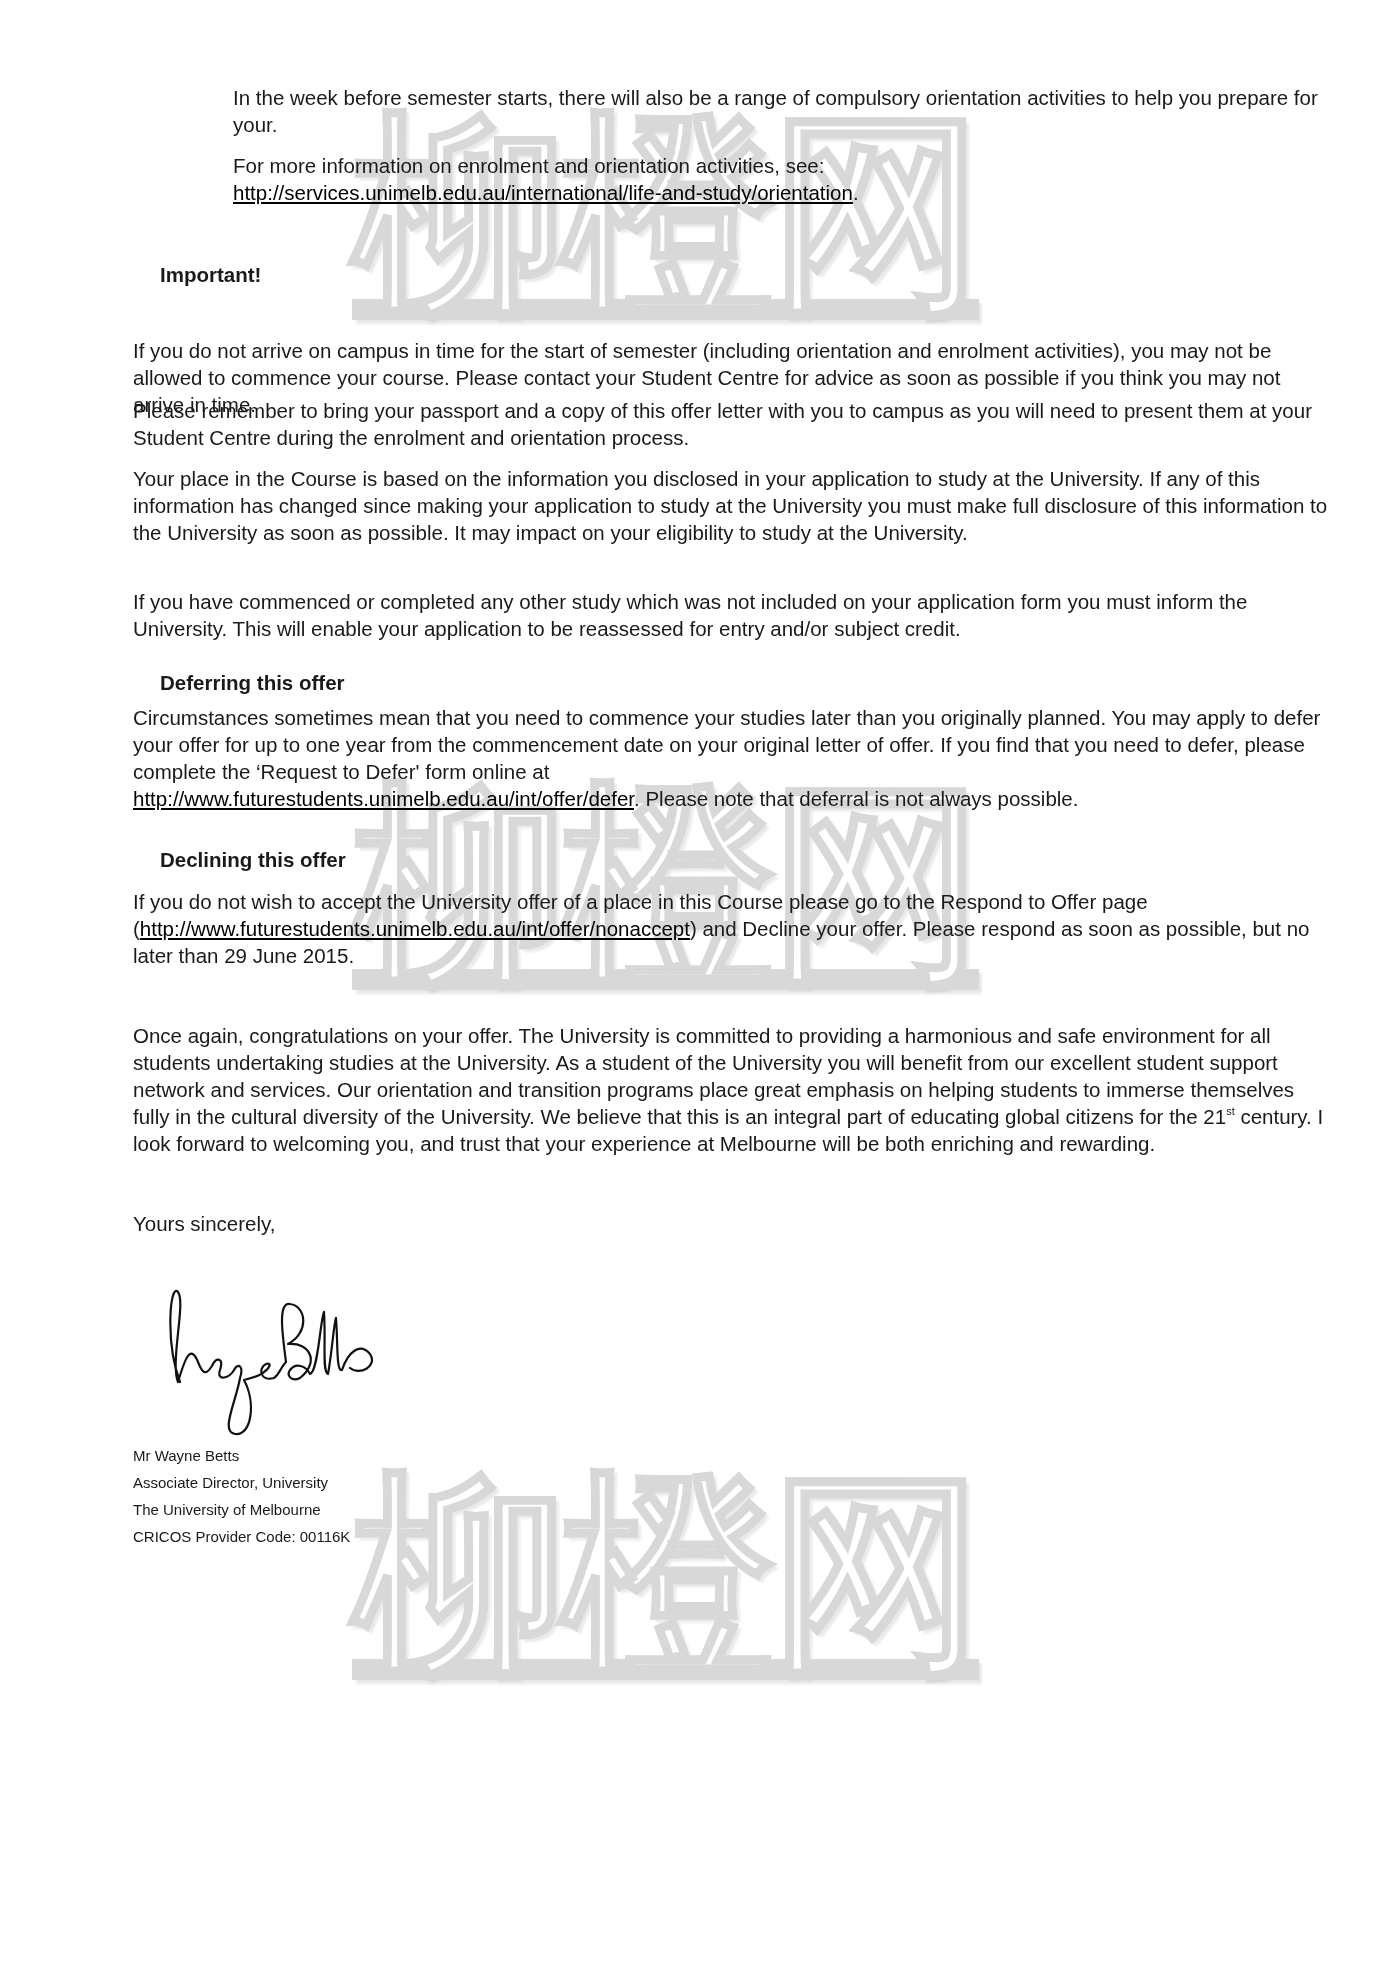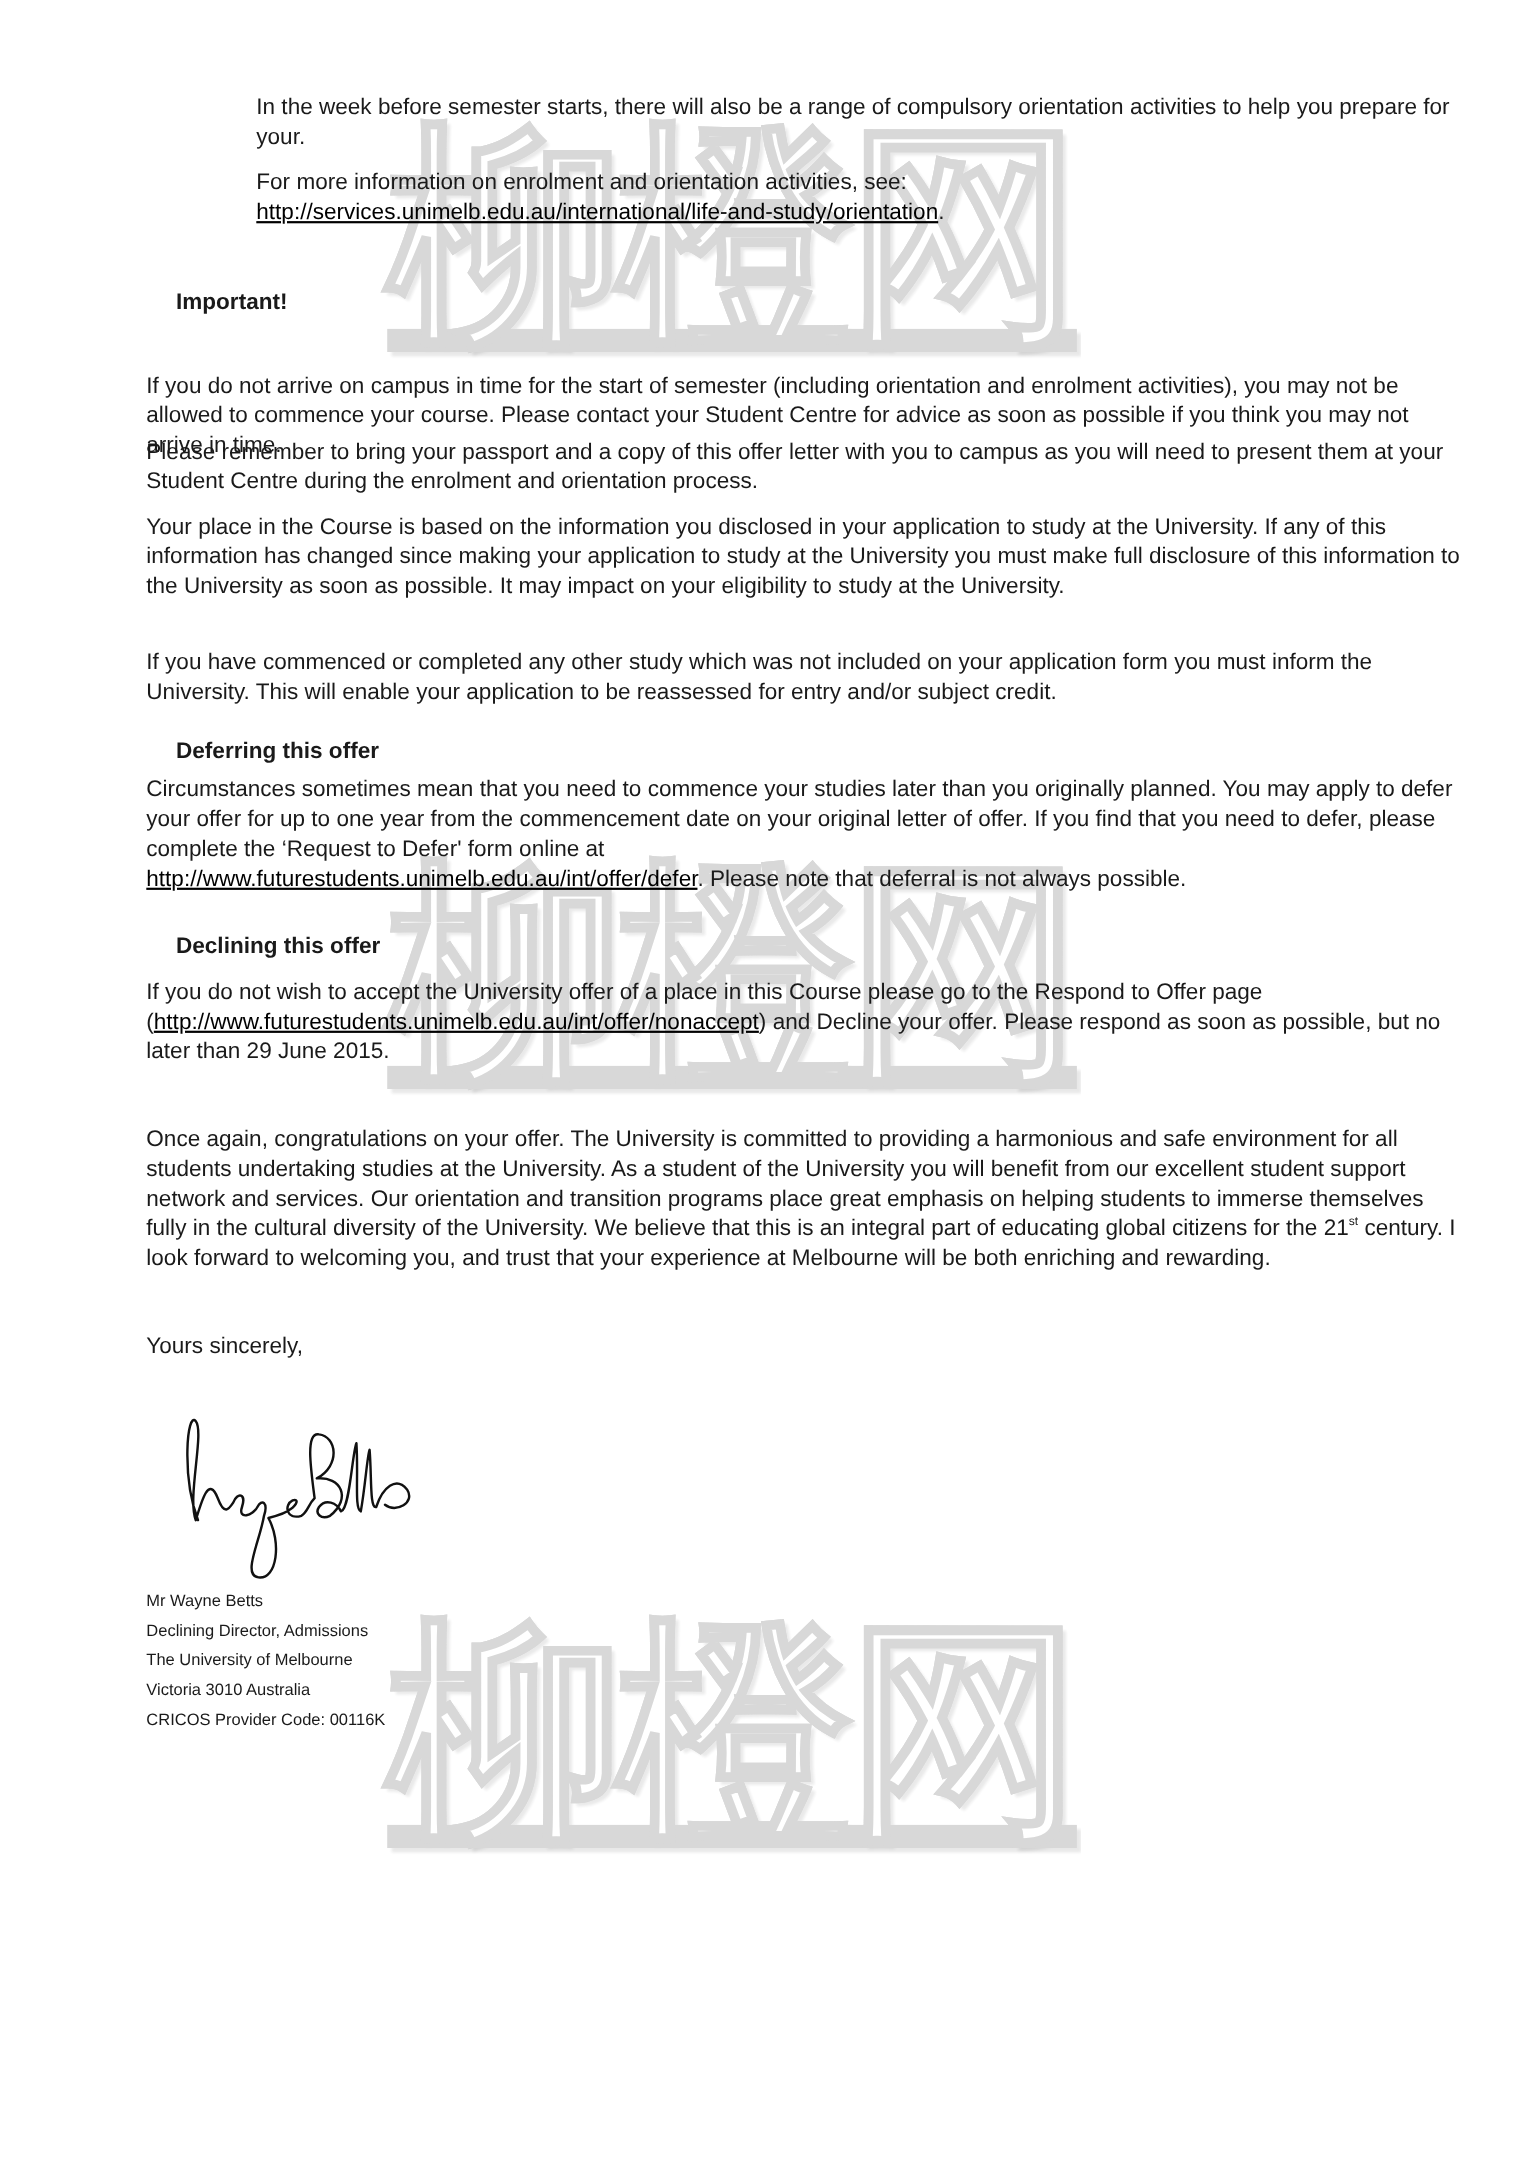--- a/index.html
+++ b/index.html
@@ -65,20 +65,19 @@
     </p>
 
     <p class="block" style="top:1210px;">Yours sincerely,</p>
 
     <svg class="signature" viewBox="0 0 260 160">
       <path d="M20 100 C 5 60, 10 0, 18 10 C 26 20, 10 80, 18 100 C 24 80, 30 60, 38 80 C 44 96, 48 90, 52 84 C 56 74, 64 76, 60 88 C 56 100, 70 96, 74 88 C 78 80, 84 84, 80 96 C 76 120, 60 150, 75 152 C 92 154, 96 120, 84 98 C 92 96, 100 94, 104 90 C 110 86, 112 80, 106 82 C 98 86, 100 100, 114 96 C 120 92, 120 86, 126 80 C 122 50, 118 20, 130 22 C 146 24, 150 50, 128 62 C 150 60, 160 80, 140 96 C 132 100, 126 94, 130 88 C 136 80, 146 84, 150 92 C 158 90, 160 40, 164 30 C 166 60, 162 90, 168 92 C 172 70, 174 40, 176 36 C 178 60, 176 90, 182 88 C 188 70, 200 60, 210 72 C 218 84, 200 94, 190 86" fill="none" stroke="#111" stroke-width="2.2" stroke-linecap="round" stroke-linejoin="round"></path>
     </svg>
 
     <div class="block sig-lines" style="top:1442px;">
       <div>Mr Wayne Betts</div>
-      <div>Declining Director, Admissions</div>
+      <div>Associate Director, University</div>
       <div>The University of Melbourne</div>
-      <div>Victoria 3010 Australia</div>
       <div>CRICOS Provider Code: 00116K</div>
     </div>
 
   </div>
 </div>
 
 </body></html>

